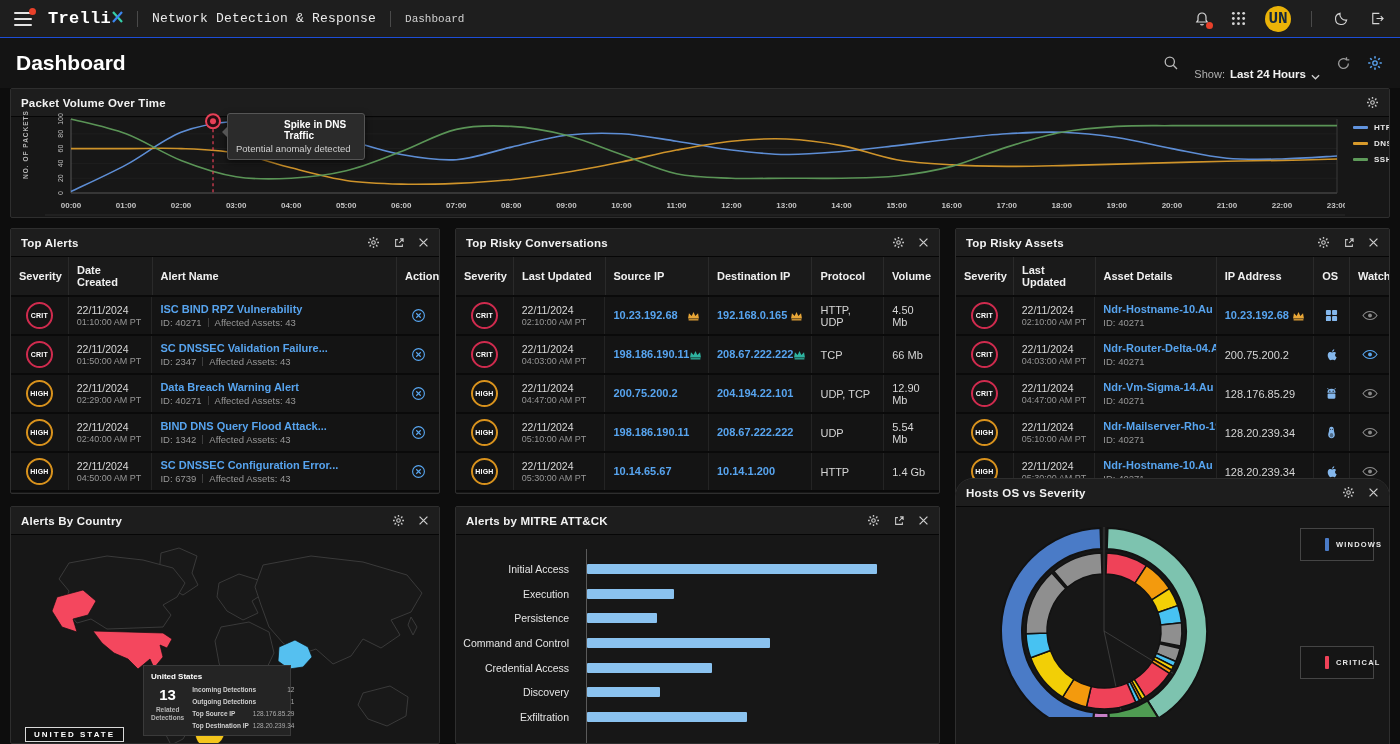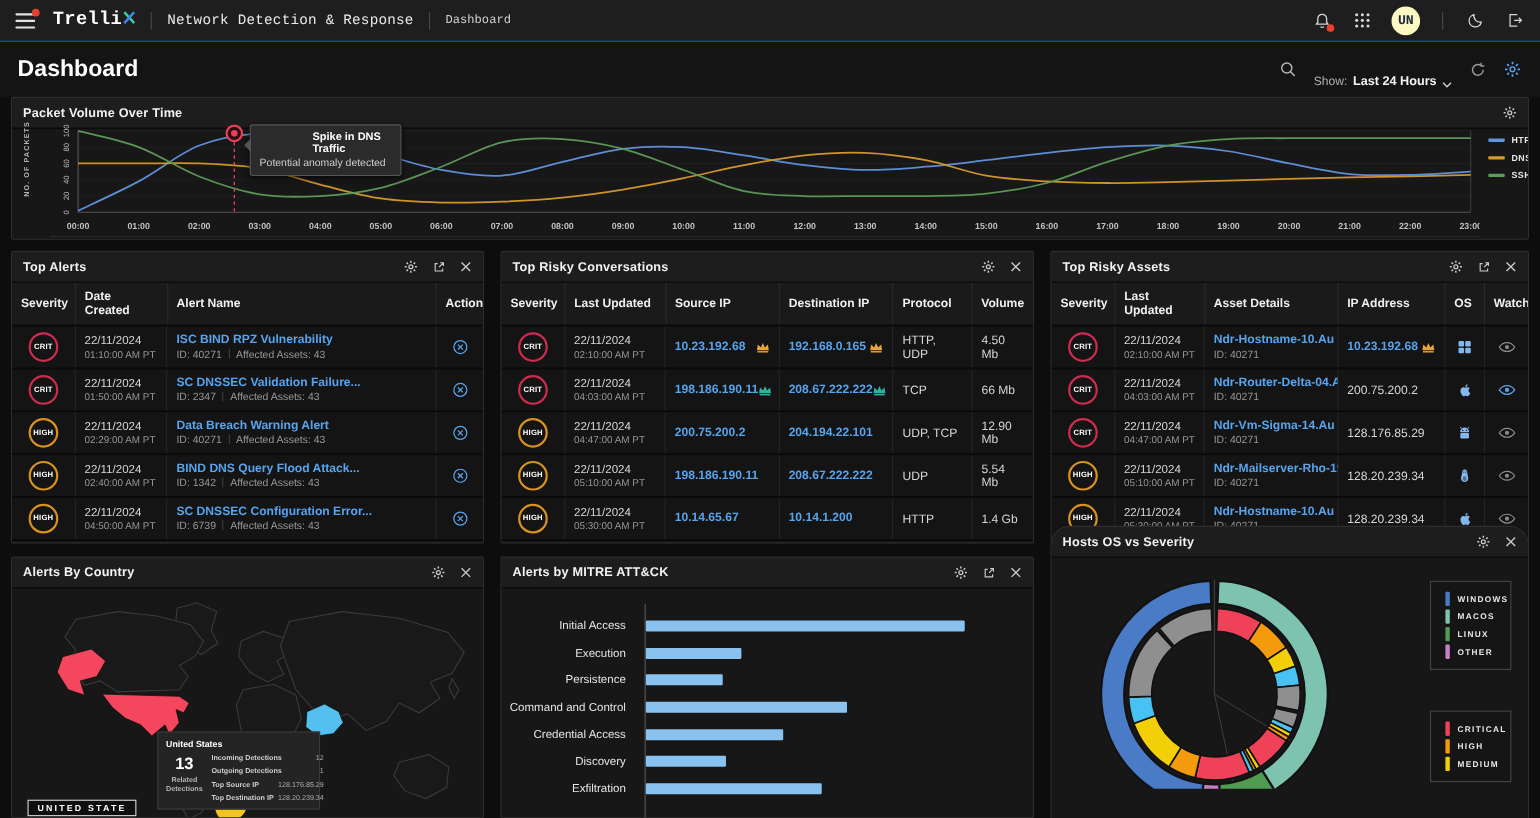--- a/index.html
+++ b/index.html
@@ -17,22 +17,22 @@
     background:#e8402a; }
   .brand { font-size:17px; font-weight:bold; color:#fff; letter-spacing:.3px; display:flex; align-items:baseline; }
   .brand svg { margin-left:1px; }
   .tb-div { width:1px; height:16px; background:#4a4a4a; margin:0 14px; }
   .appname { font-size:13px; color:#eaeaea; letter-spacing:.2px; }
   .crumb { font-size:11px; color:#d2d2d2; }
   .tb-right { margin-left:auto; display:flex; align-items:center; gap:18px; color:#d6d6d6; }
   .tb-ic { position:relative; width:18px; height:18px; display:flex; align-items:center; justify-content:center; cursor:pointer; }
   .tb-ic svg { display:block; }
   .bell-dot { position:absolute; right:-2px; bottom:-1px; width:7px; height:7px; border-radius:50%; background:#e8402a; }
-  .avatar { width:26px; height:26px; border-radius:50%; background:#fef9c3; color:#15283c;
-    font-size:12px; font-weight:bold; display:flex; align-items:center; justify-content:center; cursor:pointer; }
+  .avatar { width:26px; height:26px; border-radius:50%; background:#eab308; color:#15283c;
+    font-size:16px; font-weight:bold; display:flex; align-items:center; justify-content:center; cursor:pointer; }
 
   
   .pagehead { position:absolute; left:0; top:38px; width:1400px; height:50px; background:#141414;
     display:flex; align-items:center; padding:0 16px; }
   .pagetitle { font-size:21px; font-weight:600; color:#fff; }
   .ph-right { margin-left:auto; display:flex; align-items:center; gap:14px; color:#b9b9b9; }
   .showgrp { display:flex; align-items:flex-end; gap:5px; cursor:pointer;margin-top:22px; }
   .show-label { font-size:11px; color:#b0b0b0; }
   .show-value { font-size:11.5px; font-weight:bold; color:#f2f2f2; }
 
@@ -117,22 +117,22 @@
 
   
   .mitre-body { position:absolute; left:0; top:28px; width:483px; height:210px; padding-top:22px; }
   .mitre-axis { position:absolute; left:130px; top:14px; bottom:0; width:1px; background:#5a5a5a; }
   .mitre-row { display:flex; align-items:center; height:24.6px; }
   .mitre-lab { width:122px; text-align:right; font-size:10.5px; color:#e4e4e4; padding-right:9px; flex:none; }
   .mitre-bar { height:10px; border-radius:1px; }
 
   
   #sb-svg { position:absolute; left:0; top:28px; }
-  .leg { position:absolute; border:1px solid #454545; background:#151515; padding:9px 13px;
-    display:flex; flex-direction:column; gap:3px; width:74px; right:15px; }
+  .leg { position:absolute; border:1px solid #454545; background:#151515; padding:9px 24px;
+    display:flex; flex-direction:row; gap:16px; width:74px; right:15px; }
   #leg-os { top:49px; } #leg-sev { top:167px; }
   .leg-item { display:flex; align-items:center; gap:7px; }
   .leg-sw { width:4px; height:13px; border-radius:1px; flex:none; }
   .leg-lt { font-size:7.5px; font-weight:bold; letter-spacing:1.2px; color:#e8e8e8; }
 </style>
 </head>
 <body>
 
 <div class="app">
 

